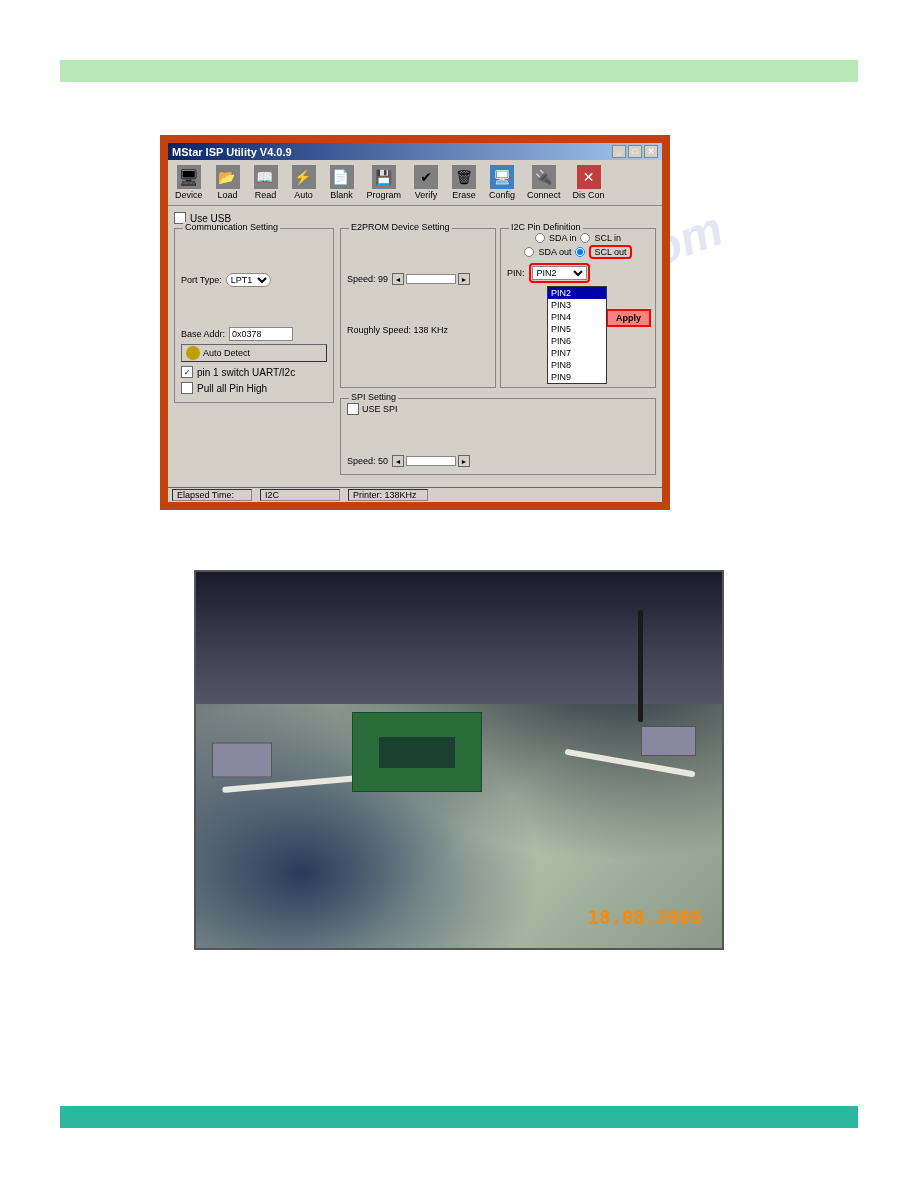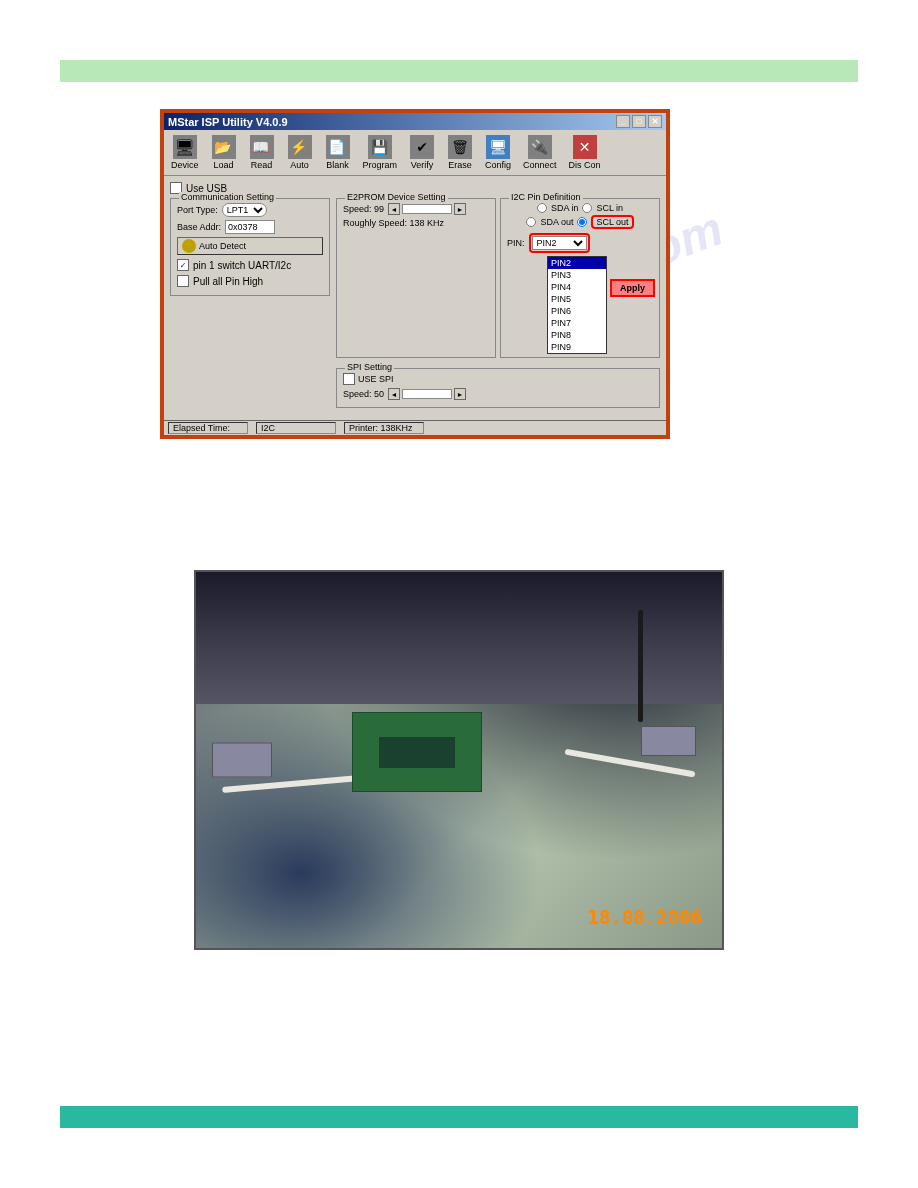--- a/index.html
+++ b/index.html
@@ -36,24 +36,24 @@
       position: absolute;
       top: 100px;
       left: 60px;
       right: 60px;
       bottom: 100px;
     }
 
     
     .dialog-container {
       position: absolute;
-      top: 9px;
+      top: 35px;
       left: 100px;
       width: 510px;
-      border: 4px solid #c2410c;
+      border: 8px solid #c2410c;
       background: #c4b5fd;
       font-family: 'Tahoma', Arial, sans-serif;
       font-size: 10px;
     }
 
     .dialog-titlebar {
       background: linear-gradient(to right, #0a246a, #a6caf0);
       color: white;
       padding: 2px 4px;
       font-size: 11px;
@@ -136,20 +136,21 @@
       font-size: 9px;
       padding: 0 2px;
     }
 
     .field-row {
       display: flex;
       align-items: center;
       gap: 4px;
       margin-bottom: 3px;
       font-size: 9px;
+      margin-top: 40px;
     }
 
     .win-input {
       background: white;
       border: 1px solid #888;
       font-size: 9px;
       padding: 1px 2px;
     }
 
     .win-select {
@@ -557,21 +558,21 @@
 
             <div class="field-row">
               <span>Port Type:</span>
               <select class="win-select" style="width:45px;border-radius:7px;">
                 <option>LPT1</option>
               </select>
             </div>
 
             <div class="field-row">
               <span>Base Addr:</span>
-              <input type="text" class="win-input" value="0x0378" style="width: 50px;">
+              <input type="text" class="win-input" value="0x0378" style="width: 64px;">
             </div>
 
             <div class="auto-detect-btn">
               <div class="auto-detect-icon"></div>
               <span>Auto Detect</span>
             </div>
 
             <div class="checkbox-row">
               <div class="checked-box">✓</div>
               <span>pin 1 switch UART/I2c</span>

